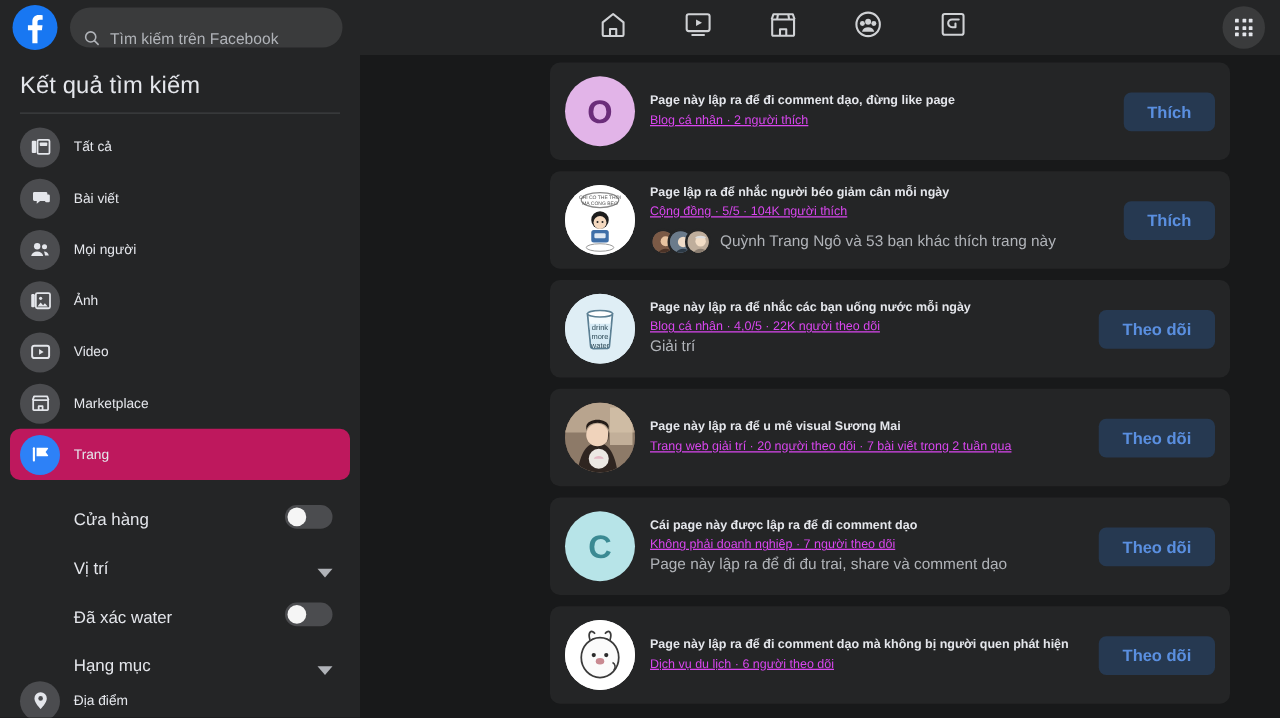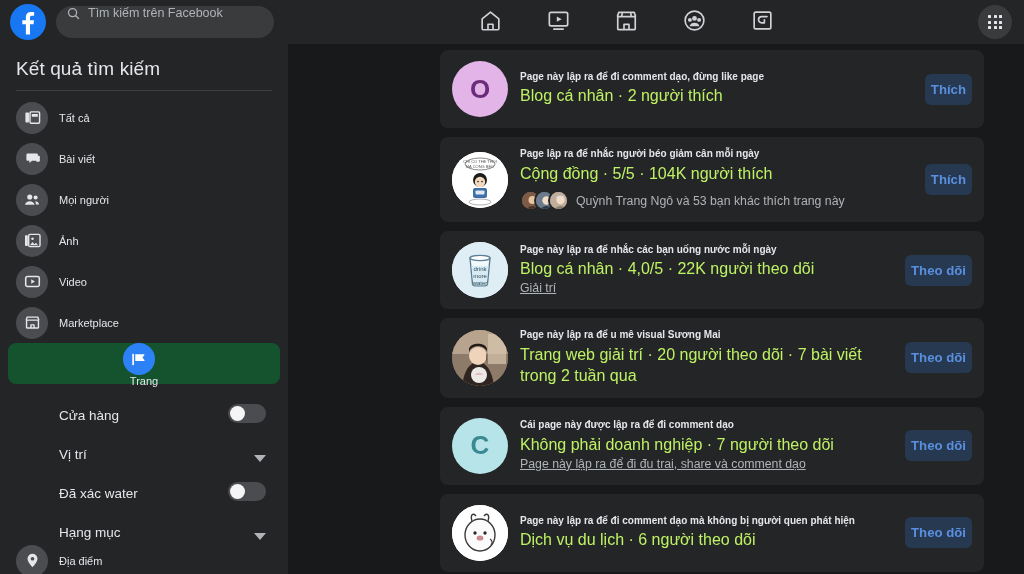--- a/index.html
+++ b/index.html
@@ -23,21 +23,21 @@
     width: 36px; height: 36px; margin-left: 10px;
     border-radius: 50%; background: #1877f2;
     display: flex; align-items: center; justify-content: center;
     flex: 0 0 auto;
   }
   .fb-logo svg { display: block; }
   .searchbox {
     margin-left: 10px;
     width: 218px; height: 32px;
     background: #3a3b3c; border-radius: 20px;
-    display: flex; align-items: flex-start;
+    display: flex; align-items: flex-end;
     padding: 0 10px;
     flex: 0 0 auto;
   }
   .searchbox .s-icon { flex: 0 0 auto; display: flex; margin-right: 7px; }
   .search-input {
     background: transparent; border: none; outline: none;
     color: #e4e6eb; font-size: 12.5px;
     font-family: "Liberation Sans", sans-serif;
     width: 100%;
   }
@@ -85,21 +85,21 @@
     padding: 14px 8px 10px 8px; letter-spacing: .1px;
   }
   .divider { height: 1px; background: #3e4042; margin: 0 8px 6px 8px; }
 
   .nav-item {
     display: flex; align-items: center;
     height: 41px; border-radius: 8px;
     padding: 0 8px; cursor: pointer;
     margin-bottom: 0px;
   }
-  .nav-item.active { background: #14532d; flex-direction: column; }
+  .nav-item.active { background: #be185d; }
   .nav-ico {
     width: 32px; height: 32px; border-radius: 50%;
     background: #4b4c4f;
     display: flex; align-items: center; justify-content: center;
     flex: 0 0 auto; margin-right: 11px;
   }
   .nav-ico.blue { background: #2d81f7; }
   .nav-label { font-size: 11px; color: #e4e6eb; }
 
   .filter-row {
@@ -141,38 +141,38 @@
     flex: 0 0 auto; margin-right: 12px;
     display: flex; align-items: center; justify-content: center;
     overflow: hidden; position: relative;
   }
   .avatar .letter { font-size: 26px; font-weight: bold; }
   .card-body { flex: 1 1 auto; min-width: 0; }
   .card-title {
     font-size: 10px; font-weight: bold; color: #e4e6eb;
     line-height: 1.25; margin-bottom: 2px;
   }
-  .card-meta { font-size: 16px; color: #bef264; line-height: 1.35; }
-  .card-sub { font-size: 12.3px; color: #b0b3b8; line-height: 1.35; text-decoration: underline; }
+  .card-meta { font-size: 10px; color: #d946ef; line-height: 1.35; text-decoration: underline; }
+  .card-sub { font-size: 12.3px; color: #b0b3b8; line-height: 1.35; }
   .social-row { display: flex; align-items: center; margin-top: 6px; }
   .face-stack { display: flex; flex: 0 0 auto; margin-right: 7px; }
   .face {
     width: 21px; height: 21px; border-radius: 50%;
     border: 2px solid #242526; margin-left: -7px;
     flex: 0 0 auto; overflow: hidden; position: relative;
   }
   .face:first-child { margin-left: 0; }
   .social-text { font-size: 12.3px; color: #b0b3b8; }
   .action-btn {
     flex: 0 0 auto; margin-left: 12px;
     background: #263951; color: #5a8fe0;
     border: none; border-radius: 6px;
     font-size: 13.2px; font-weight: bold;
     font-family: "Liberation Sans", sans-serif;
-    padding: 8px 6px; cursor: pointer;
+    padding: 8px 19px; cursor: pointer;
     white-space: nowrap;
   }
 </style>
 </head>
 <body>
 
 <div class="topbar">
 
   <div class="fb-logo">
     <svg width="30" height="30" viewBox="0 0 24 24">

